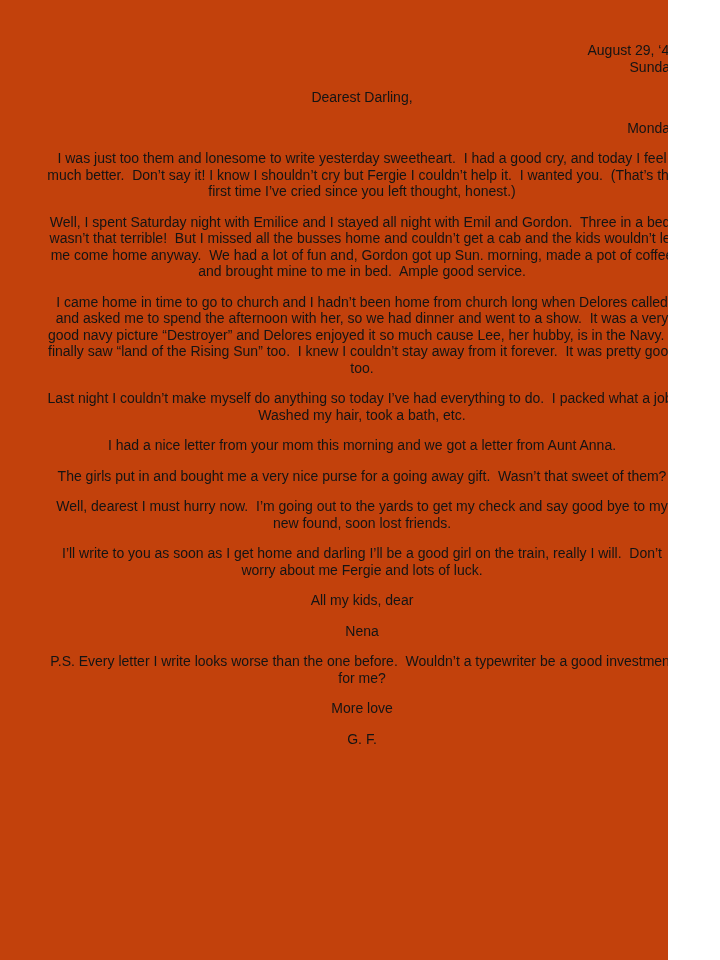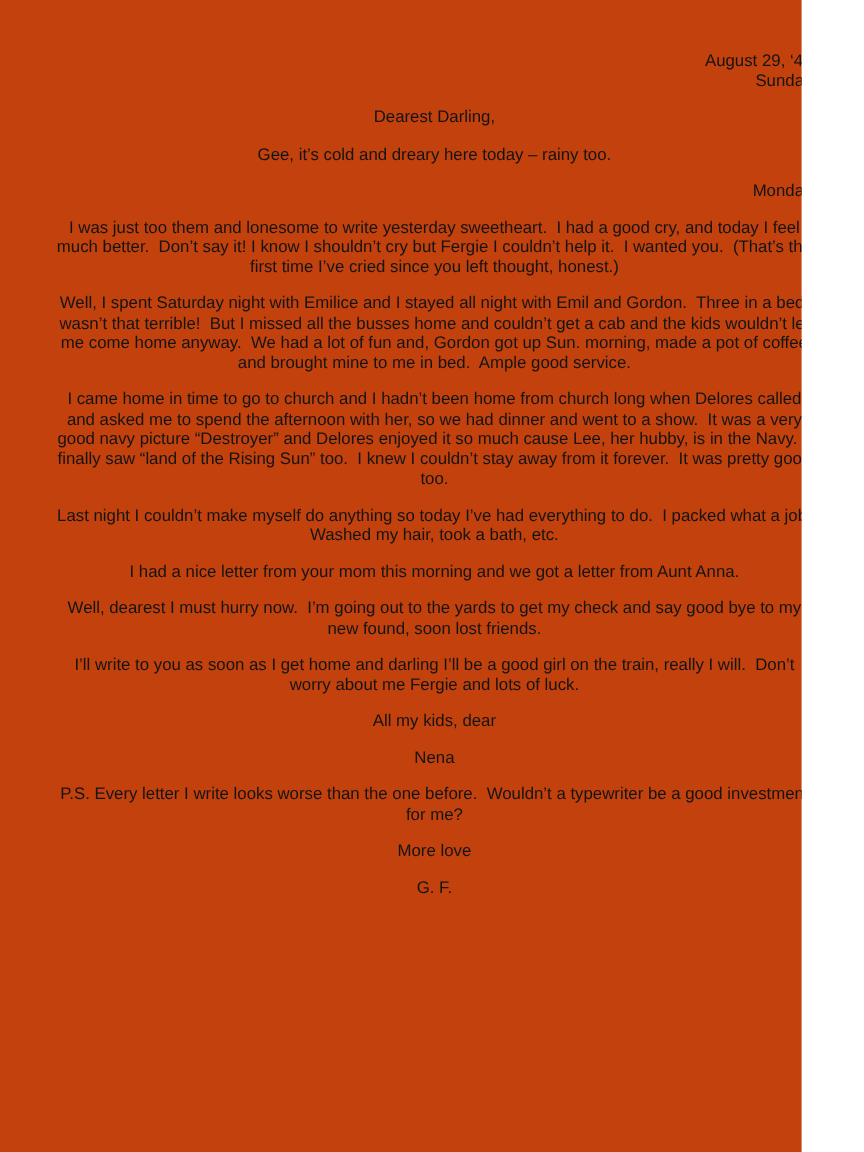--- a/index.html
+++ b/index.html
@@ -36,29 +36,29 @@
 </head>
 <body>
 
 <div class="page">
   <div class="content">
 
     <p class="t right tight">August 29, ‘43</p>
     <p class="t right">Sunday</p>
 
     <p class="t">Dearest Darling,</p>
-    <p class="t">Gee, it’s cold and dreary here today – rainy too.</p>
 
     <p class="t right">Monday</p>
 
     <p class="t">I was just too them and lonesome to write yesterday sweetheart.  I had a good cry, and today I feel much better.  Don’t say it! I know I shouldn’t cry but Fergie I couldn’t help it.  I wanted you.  (That’s the first time I’ve cried since you left thought, honest.)</p>
     <p class="t">Well, I spent Saturday night with Emilice and I stayed all night with Emil and Gordon.  Three in a bed; wasn’t that terrible!  But I missed all the busses home and couldn’t get a cab and the kids wouldn’t let me come home anyway.  We had a lot of fun and, Gordon got up Sun. morning, made a pot of coffee and brought mine to me in bed.  Ample good service.</p>
     <p class="t">I came home in time to go to church and I hadn’t been home from church long when Delores called and asked me to spend the afternoon with her, so we had dinner and went to a show.  It was a very good navy picture “Destroyer” and Delores enjoyed it so much cause Lee, her hubby, is in the Navy.  I finally saw “land of the Rising Sun” too.  I knew I couldn’t stay away from it forever.  It was pretty good too.</p>
     <p class="t">Last night I couldn’t make myself do anything so today I’ve had everything to do.  I packed what a job!  Washed my hair, took a bath, etc.</p>
     <p class="t">I had a nice letter from your mom this morning and we got a letter from Aunt Anna.</p>
+    <p class="t">The girls put in and bought me a very nice purse for a going away gift.  Wasn’t that sweet of them?</p>
     <p class="t">Well, dearest I must hurry now.  I’m going out to the yards to get my check and say good bye to my new found, soon lost friends.</p>
     <p class="t">I’ll write to you as soon as I get home and darling I’ll be a good girl on the train, really I will.  Don’t worry about me Fergie and lots of luck.</p>
 
     <p class="t center">All my kids, dear</p>
     <p class="t center">Nena</p>
 
     <p class="t">P.S. Every letter I write looks worse than the one before.  Wouldn’t a typewriter be a good investment for me?</p>
 
     <p class="t center">More love</p>
     <p class="t center">G. F.</p>

